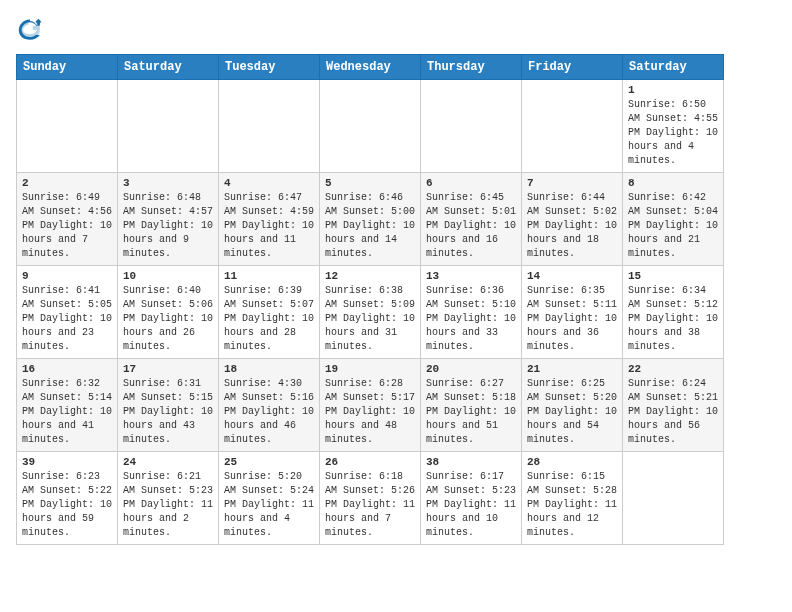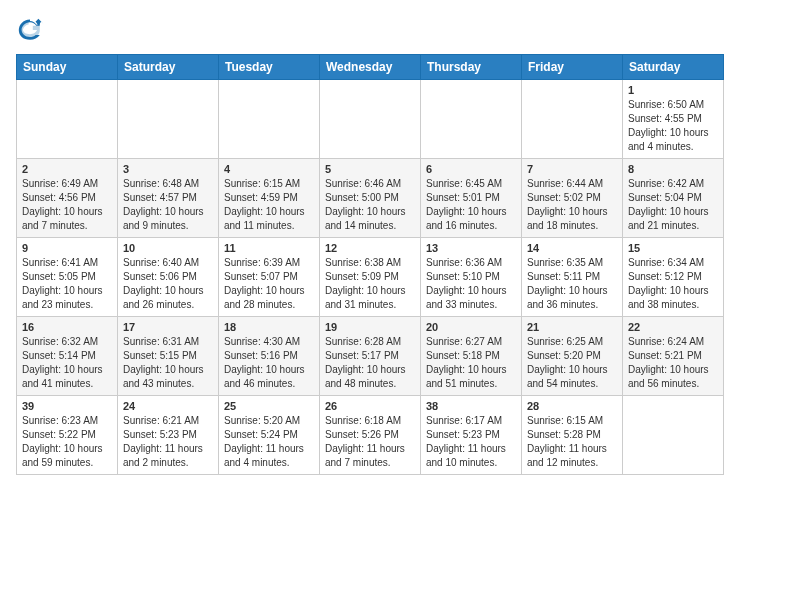--- a/index.html
+++ b/index.html
@@ -8,20 +8,21 @@
       background: #fff;
       width: 792px;
       min-height: 612px;
       overflow: hidden;
     }
     .page {
       width: 732px;
       min-height: 612px;
       background: #fff;
       padding: 16px 8px 8px 16px;
+      font-family: Liberation Mono, monospace;
     }
     .header {
       display: flex;
       justify-content: space-between;
       align-items: flex-start;
       margin-bottom: 10px;
     }
     .logo {
       display: flex;
       align-items: center;
@@ -154,21 +155,21 @@
 Daylight: 10 hours and 7 minutes.</div>
           </td>
           <td>
             <span class="day-number">3</span>
             <div class="day-info">Sunrise: 6:48 AM
 Sunset: 4:57 PM
 Daylight: 10 hours and 9 minutes.</div>
           </td>
           <td>
             <span class="day-number">4</span>
-            <div class="day-info">Sunrise: 6:15 AM
+            <div class="day-info">Sunrise: 6:47 AM
 Sunset: 4:59 PM
 Daylight: 10 hours and 11 minutes.</div>
           </td>
           <td>
             <span class="day-number">5</span>
             <div class="day-info">Sunrise: 6:46 AM
 Sunset: 5:00 PM
 Daylight: 10 hours and 14 minutes.</div>
           </td>
           <td>

